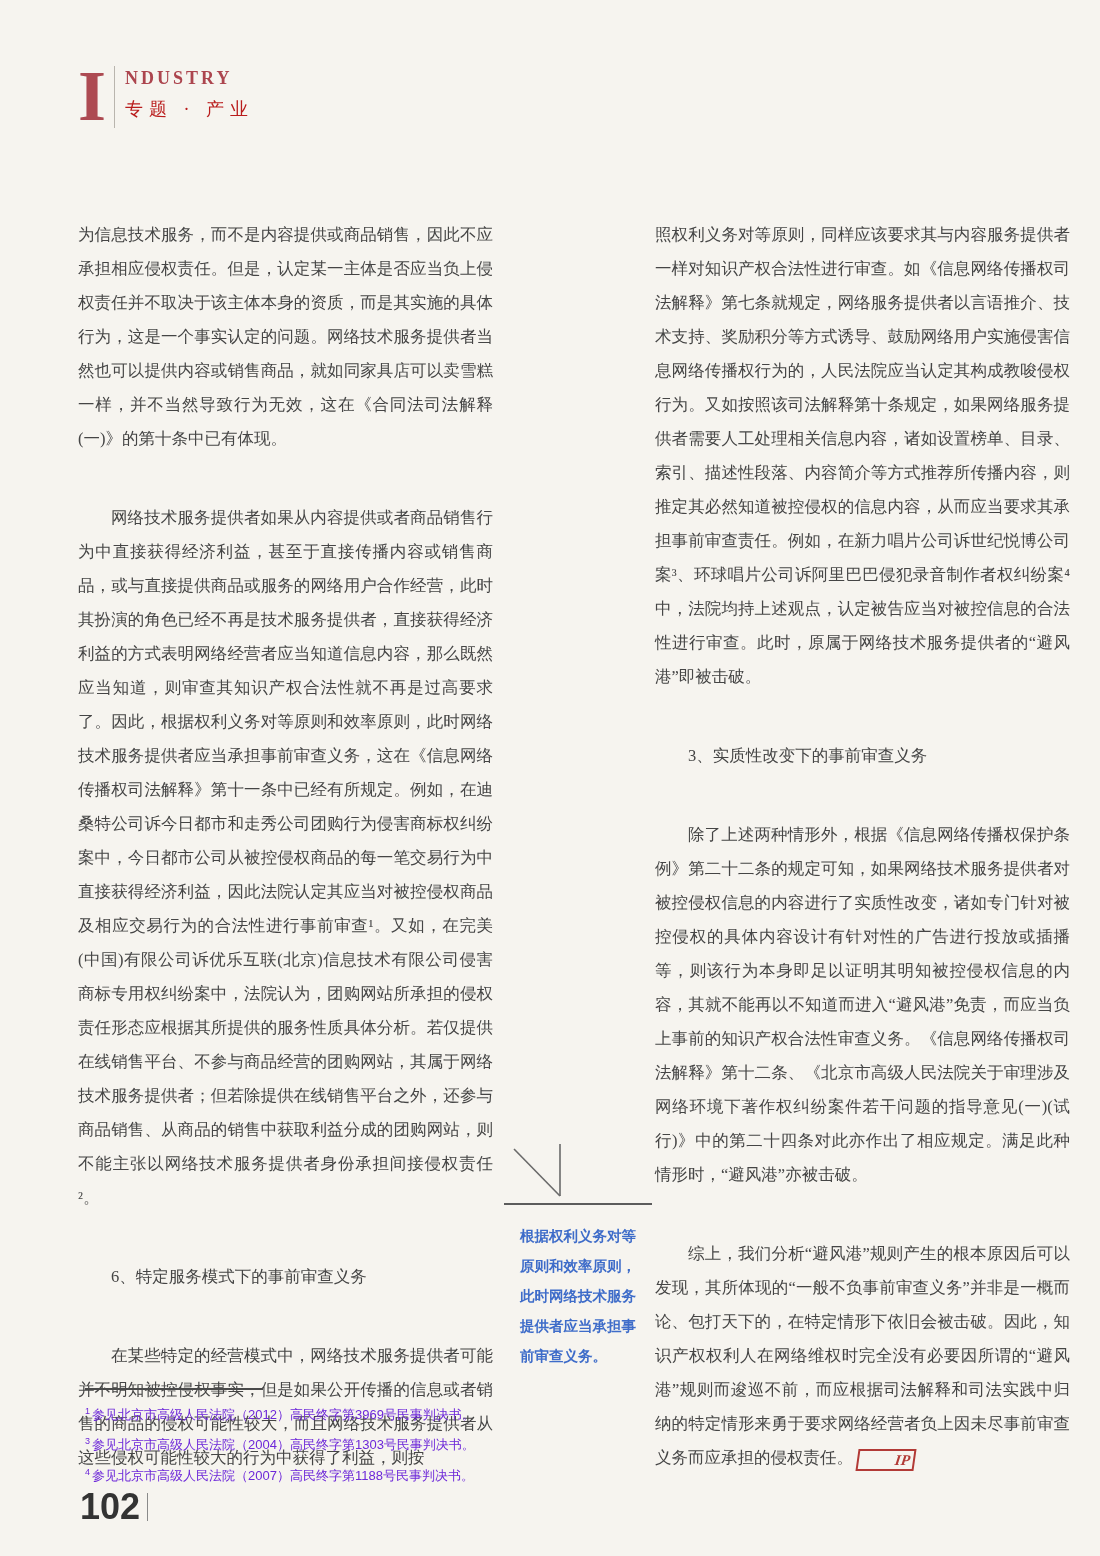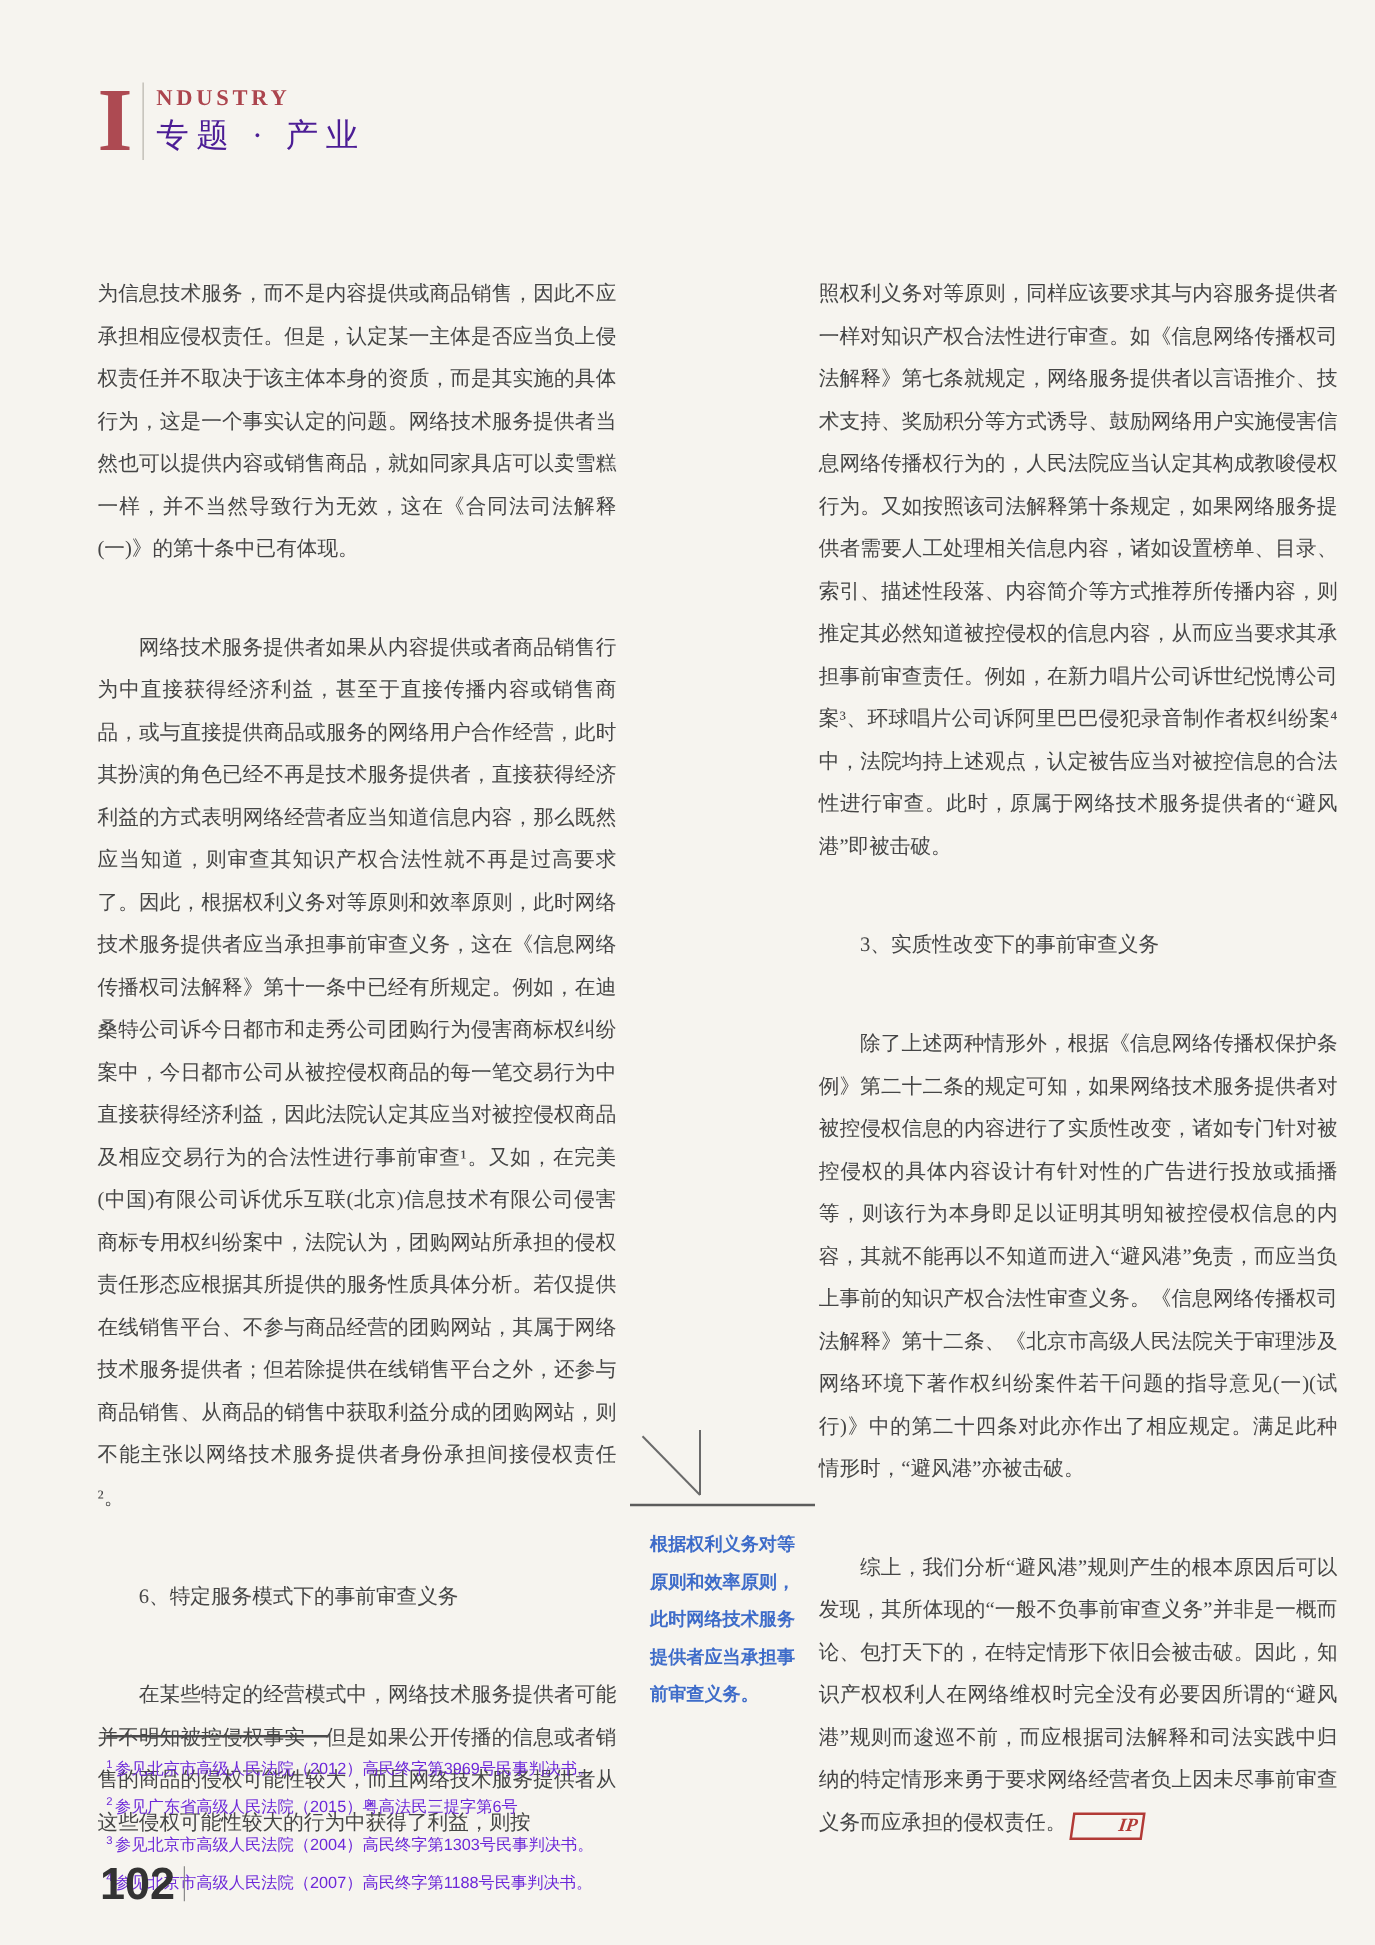--- a/index.html
+++ b/index.html
@@ -20,21 +20,21 @@
     color:#ad4a52;letter-spacing:0;
   }
   .header-divider{width:1px;height:62px;background:#b9b5ae;margin:8px 10px 0 8px;}
   .header-texts{display:flex;flex-direction:column;margin-top:6px;}
   .magazine-rest{
     font-family:"Liberation Serif",serif;
     font-size:18px;line-height:28px;letter-spacing:3px;
     color:#ac454e;font-weight:bold;
   }
   .section-label{
-    font-size:26px;line-height:34px;letter-spacing:6px;color:#4c1d95;text-align:center;
+    font-size:18px;line-height:34px;letter-spacing:6px;color:#b91c1c;text-align:center;
   }
   
   .col{position:absolute;top:218px;width:415px;}
   .col-left{left:78px;}
   .col-right{left:655px;}
   .body-par{
     margin:0;
     font-size:16.5px;
     line-height:34px;
     text-align:justify;
@@ -122,21 +122,20 @@
       <line x1="52" y1="1" x2="52" y2="53" stroke="#6a6a6a" stroke-width="1.6"></line>
       <line x1="6" y1="6" x2="52" y2="53" stroke="#6a6a6a" stroke-width="1.6"></line>
     </svg>
     <hr class="pq-rule">
     <p class="pq-text">根据权利义务对等原则和效率原则，此时网络技术服务提供者应当承担事前审查义务。</p>
   </div>
 
   <hr class="footnote-rule">
   <div class="footnotes">
     <p class="footnote"><sup>1</sup><span>参见北京市高级人民法院（2012）高民终字第3969号民事判决书。</span></p>
-    <p class="footnote"><sup>2</sup><span>参见广东省高级人民法院（2015）粤高法民三提字第6号</span></p>
     <p class="footnote"><sup>3</sup><span>参见北京市高级人民法院（2004）高民终字第1303号民事判决书。</span></p>
     <p class="footnote"><sup>4</sup><span>参见北京市高级人民法院（2007）高民终字第1188号民事判决书。</span></p>
   </div>
 
   <div class="page-number">
     <span>102</span>
     <span class="page-number-bar"></span>
   </div>
 
 </div>

